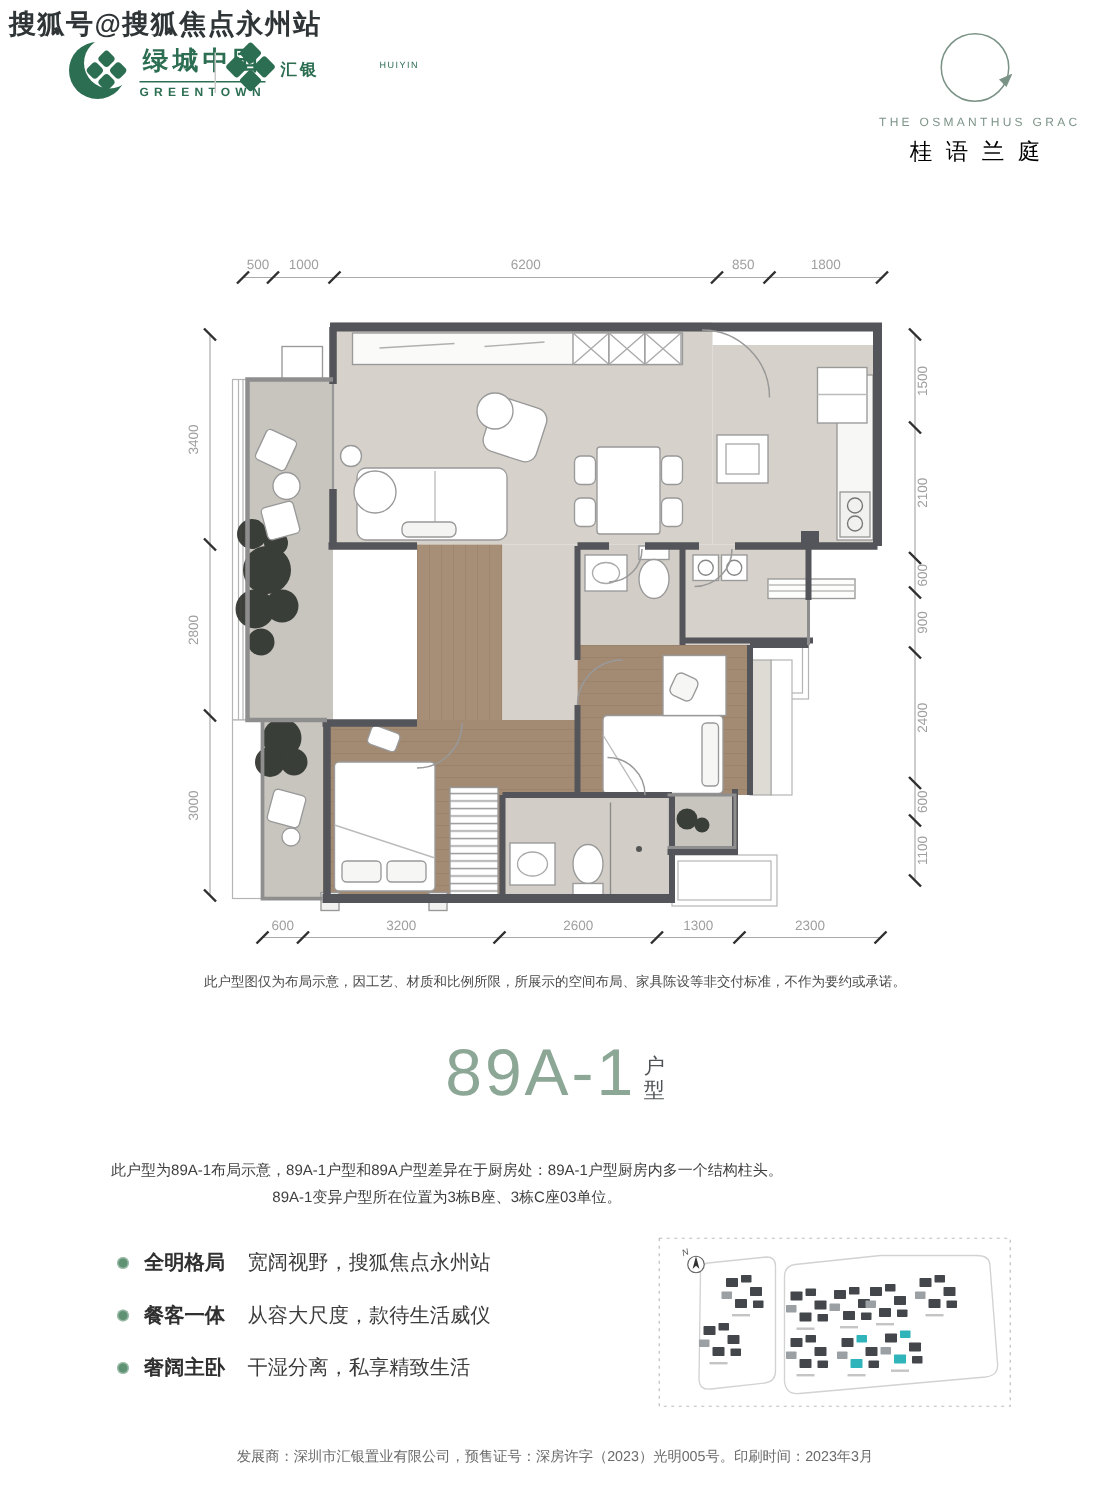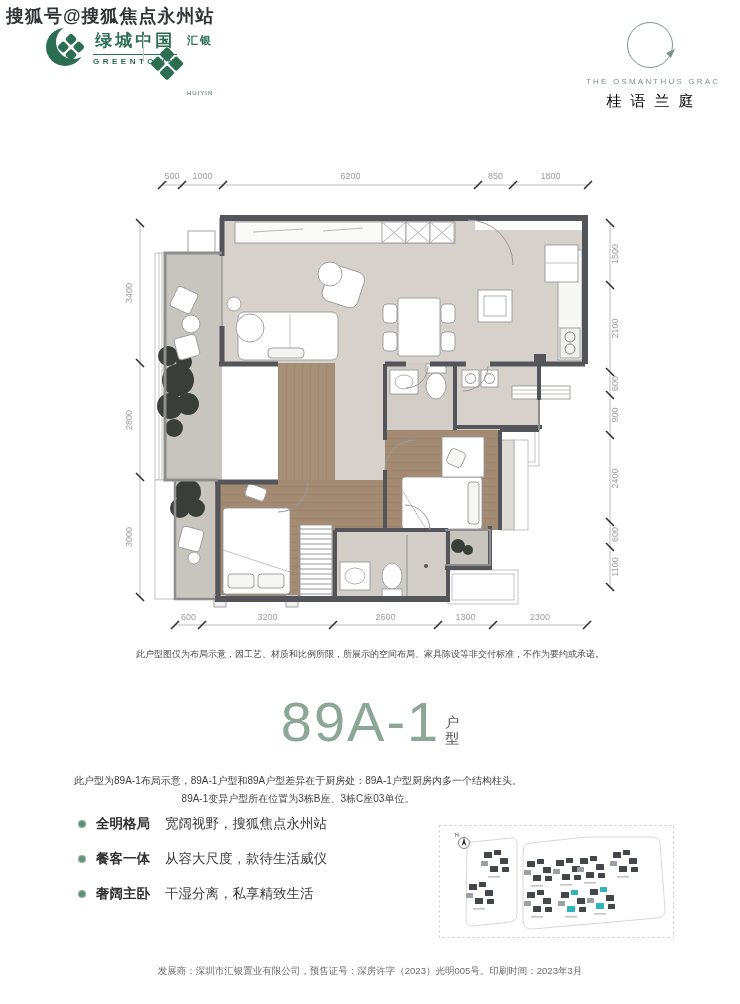--- a/index.html
+++ b/index.html
@@ -21,44 +21,44 @@
   .clover{position:absolute;right:3px;top:9px;width:20px;height:20px;transform:rotate(45deg);display:grid;grid-template-columns:9px 9px;grid-template-rows:9px 9px;gap:2px;}
   .clover span{background:#2c6e52;border-radius:2.5px;}
   .gt-text{display:flex;flex-direction:column;align-items:center;}
   .gt-cn{font-size:17px;font-weight:bold;color:#2c6e52;letter-spacing:3px;}
   .gt-rule{width:100%;height:0;border-bottom:1.5px solid #2c6e52;margin:2px 0 2px 0;}
   .gt-en{font-size:8px;color:#2c6e52;letter-spacing:3.5px;font-weight:bold;}
   .logo-divider{position:absolute;left:143px;top:35px;width:1px;height:27px;background:#c9c9c9;}
   .hy-logo{position:absolute;left:154px;top:33px;display:flex;align-items:center;gap:7px;}
   .hy-icon{width:26px;height:26px;transform:rotate(45deg);display:grid;grid-template-columns:11px 11px;grid-template-rows:11px 11px;gap:2px;}
   .hy-icon span{background:#2c6e52;border-radius:2px;}
-  .hy-text{display:flex;flex-direction:column;align-items:flex-start;gap:40px;}
+  .hy-text{display:flex;flex-direction:row;align-items:flex-start;gap:40px;}
   .hy-cn{font-size:11px;color:#2c6e52;letter-spacing:2px;font-weight:bold;}
   .hy-en{font-size:6px;color:#2c6e52;letter-spacing:1px;margin-top:2px;}
   
   .brand{position:absolute;left:586px;top:22px;width:128px;text-align:center;}
   .brand-circle{width:44px;height:44px;border:1.3px solid #7b9386;border-radius:50%;margin:0 auto;position:relative;}
   .brand-circle::after{content:"";position:absolute;right:-3px;top:26px;width:9px;height:9px;background:#7b9386;
     clip-path:polygon(0 45%,100% 0,55% 100%);}
   .brand-en{margin-top:9px;font-size:8px;letter-spacing:2.2px;color:#7d9488;white-space:nowrap;}
   .brand-cn{margin-top:6px;font-size:15px;letter-spacing:9px;color:#000000;padding-left:9px;white-space:nowrap;}
   
   .fp-wrap{position:absolute;left:118px;top:158px;width:504px;height:474px;}
   
   .disclaimer{position:absolute;left:0;top:646px;width:740px;text-align:center;font-size:9px;line-height:1.9;color:#4a4a4a;}
   
   .unit-title{position:absolute;left:0;top:694px;width:740px;display:flex;justify-content:center;align-items:flex-end;}
-  .unit-num{font-size:56px;color:#8da797;letter-spacing:2px;line-height:1;}
+  .unit-num{font-size:44px;color:#8da797;letter-spacing:2px;line-height:1;}
   .unit-suffix{display:flex;flex-direction:column;font-size:14px;color:#4f5356;line-height:1.15;margin-left:5px;margin-bottom:4px;}
   
   .description{position:absolute;left:0;top:772px;width:596px;text-align:center;font-size:10px;line-height:1.75;color:#3f3f3f;}
   
   .appre{position:absolute;left:78px;top:815px;width:330px;}
   .appre-heading{font-size:20px;font-weight:bold;color:#5f9273;letter-spacing:7px;}
-  .appre-list{margin-top:0;}
+  .appre-list{margin-top:18px;}
   .appre-item{display:flex;align-items:center;margin-bottom:17px;}
   .appre-dot{width:8px;height:8px;border-radius:50%;background:#5f9273;box-shadow:inset 0 0 0 1px rgba(255,255,255,.35);margin-right:10px;flex:none;}
   .appre-label{font-size:13.5px;font-weight:bold;color:#303030;margin-right:15px;white-space:nowrap;}
   .appre-text{font-size:13.5px;color:#3c3c3c;white-space:nowrap;}
   
   .sitemap{position:absolute;left:437px;top:823px;width:240px;height:122px;}
   
   .footer{position:absolute;left:0;top:965px;width:740px;text-align:center;font-size:9.5px;color:#6a6a6a;}
 </style>
 </head>

